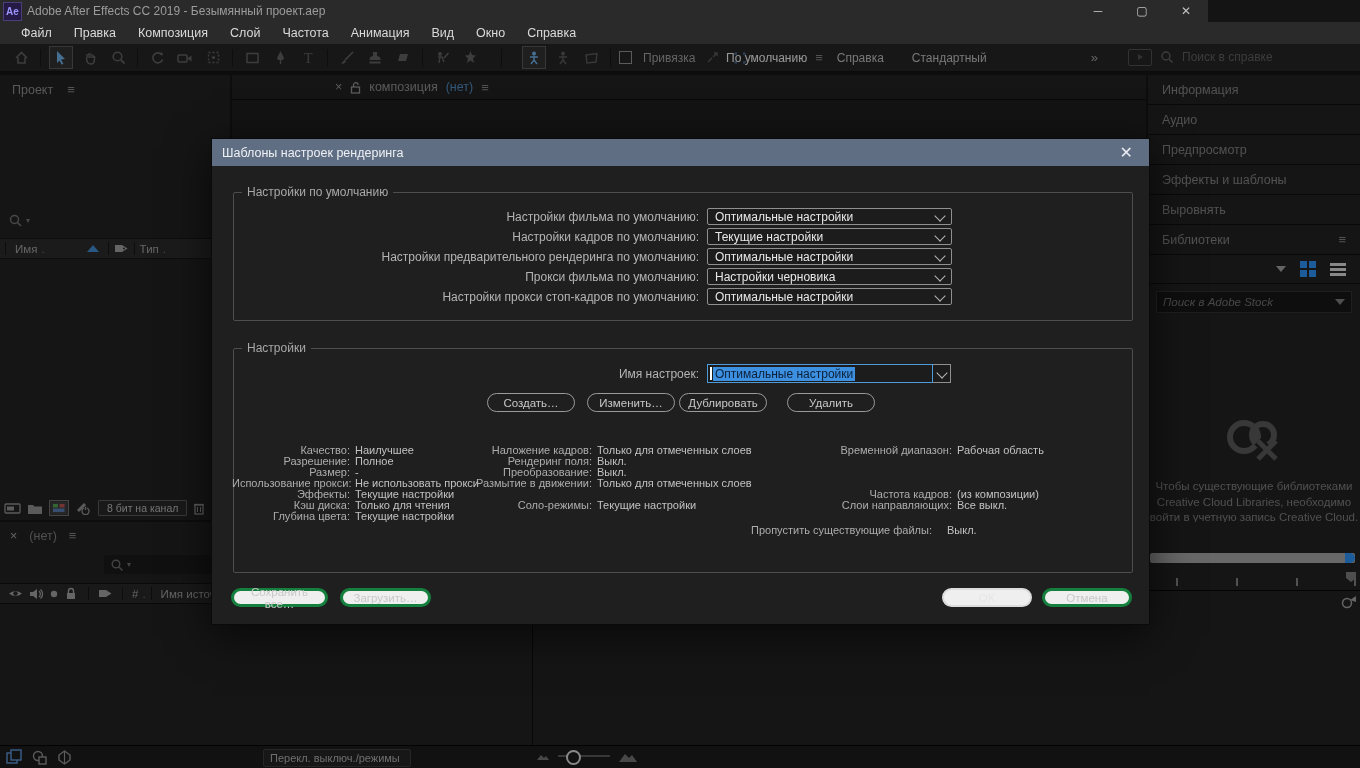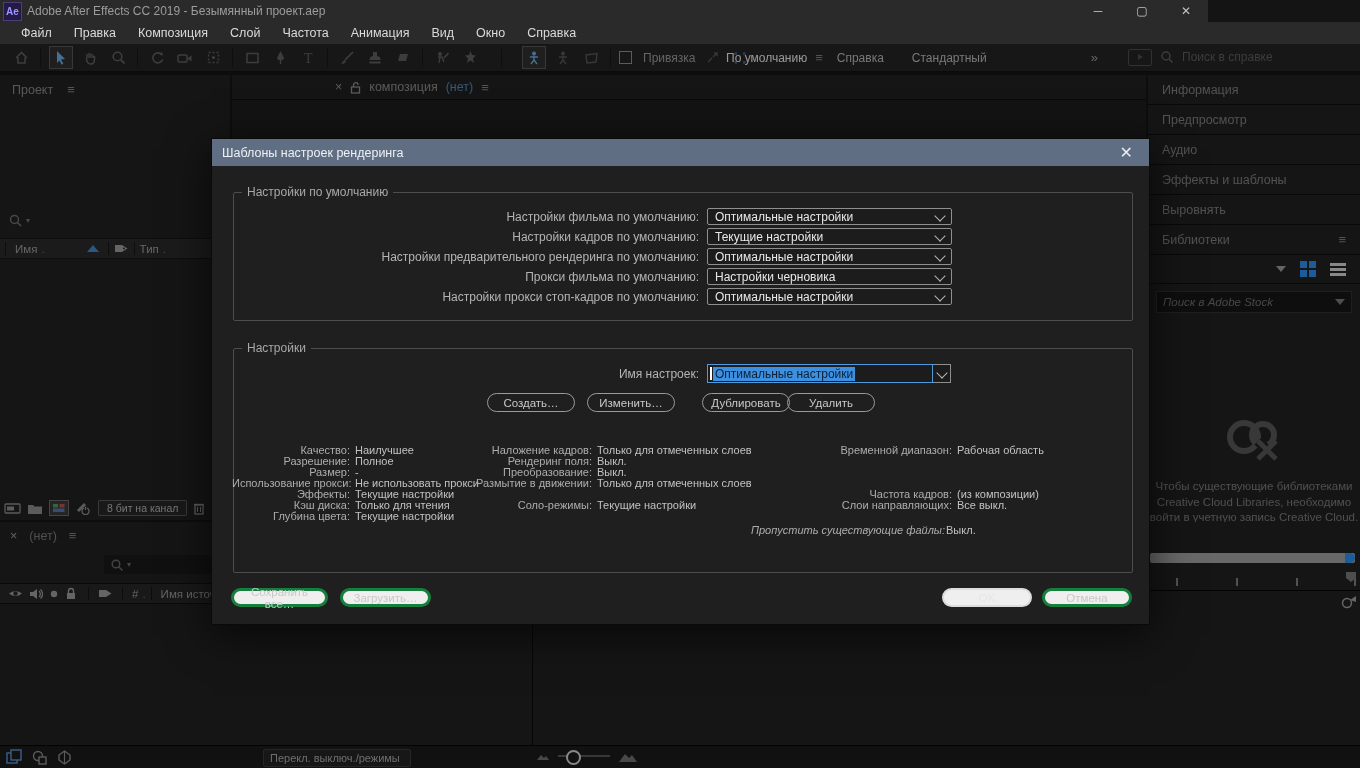--- a/index.html
+++ b/index.html
@@ -128,35 +128,35 @@
   .name-input{width:226px;height:19px;border:1px solid #4f9ada;background:#1c1c1c;display:flex;align-items:center;box-sizing:border-box;padding-left:2px;}
   .sel-caret{width:2px;height:13px;background:#fff;margin-right:1px;}
   .sel-text{background:#3d8fe0;color:#0b2138;padding:0 2px;font-size:12px;white-space:nowrap;}
   .name-arrow{position:relative;width:18px;height:19px;border:1px solid #8f8f8f;border-left:none;box-sizing:border-box;background:#1c1c1c;}
   .name-arrow .chev{right:4px;top:4px;}
 
   .pill-btn{position:absolute;height:19px;border:1px solid #9a9a9a;border-radius:10px;background:transparent;color:#c8c8c8;
             font-size:11.5px;display:flex;align-items:center;justify-content:center;box-sizing:border-box;font-family:"Liberation Sans",sans-serif;}
   .b-create{left:253px;top:44px;width:88px;}
   .b-edit{left:353px;top:44px;width:88px;}
-  .b-dup{left:468px;top:44px;width:88px;}
+  .b-dup{left:445px;top:44px;width:88px;}
   .b-del{left:553px;top:44px;width:88px;}
 
   .sum-col{position:absolute;top:279px;}
   .sc1{left:20px;}
   .sc2{left:252px;}
   .sc3{left:612px;}
   .sum-row{display:flex;height:11px;line-height:11px;font-size:11px;white-space:nowrap;}
   .sk{text-align:right;color:#adadad;padding-right:5px;box-sizing:border-box;}
   .sc1 .sk{width:123px;}
   .sc2 .sk{width:133px;}
   .sc3 .sk{width:133px;}
   .sv{color:#c2c2c2;}
   .skip-row{position:absolute;left:539px;top:358px;font-size:11px;white-space:nowrap;}
-  .skip-row .sk{padding-right:1px;font-style:italic;}
+  .skip-row .sk{padding-right:15px;}
 
   .f-btn{position:absolute;top:422px;height:19px;border:3px solid #15803d;border-radius:10px;color:#c8c8c8;font-size:11.5px;
          display:flex;align-items:center;justify-content:center;box-sizing:border-box;}
   .f-save{left:19px;width:97px;}
   .f-load{left:128px;width:91px;}
   .f-ok{left:730px;width:90px;border:2px solid #dcdcdc;color:#e6e6e6;}
   .f-cancel{left:830px;width:90px;}
 </style>
 </head>
 <body>
@@ -399,24 +399,24 @@
         <span class="hamb">≡</span>
       </div>
     </div>
   </div>
 
   <div class="right-panel panel">
     <div class="rp-tab">
         <span>Информация</span>
       </div>
     <div class="rp-tab">
+        <span>Аудио</span>
+      </div>
+    <div class="rp-tab">
         <span>Предпросмотр</span>
-      </div>
-    <div class="rp-tab">
-        <span>Аудио</span>
       </div>
     <div class="rp-tab">
         <span>Эффекты и шаблоны</span>
       </div>
     <div class="rp-tab">
         <span>Выровнять</span>
       </div>
     <div class="rp-tab">
       <span>Библиотеки</span>
       <span class="hamb">≡</span>

